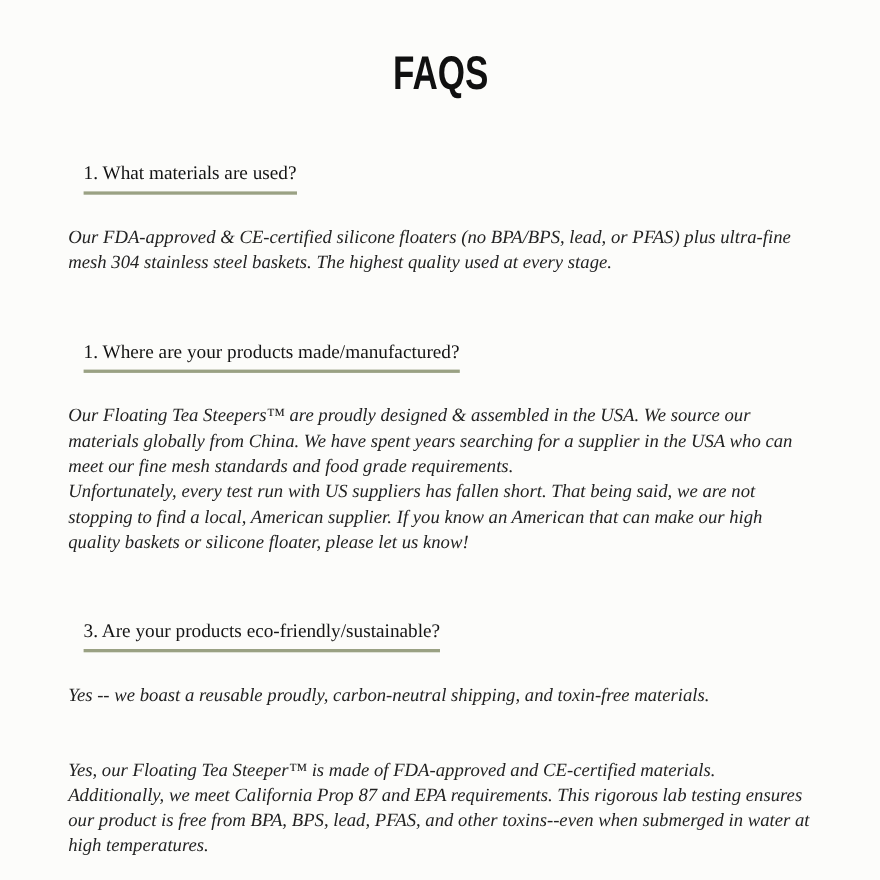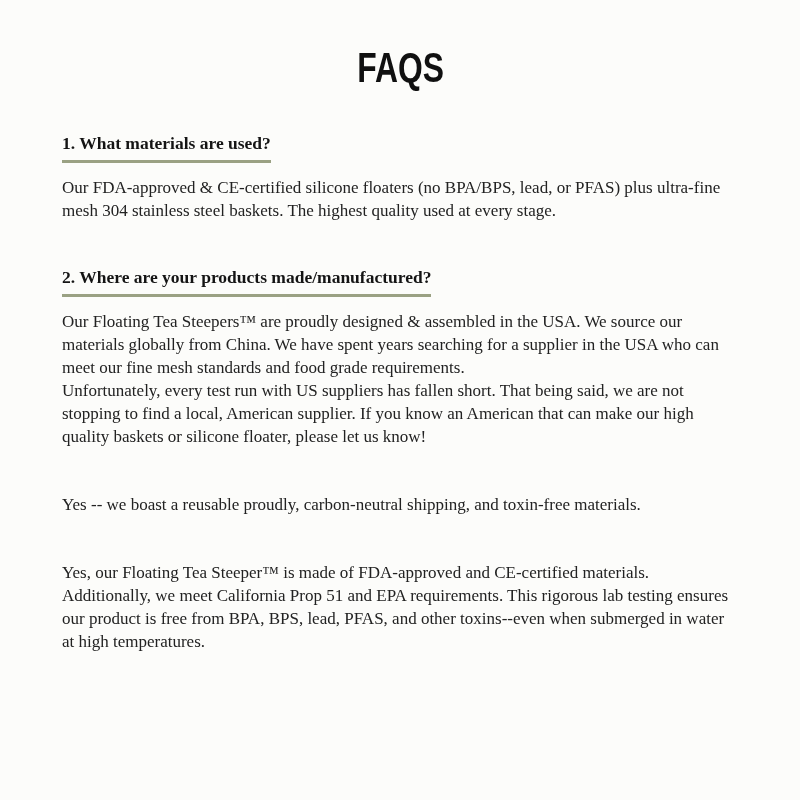--- a/index.html
+++ b/index.html
@@ -33,60 +33,62 @@
     transform: scaleX(0.74);
     transform-origin: center;
     margin: 0;
   }
   .faq-item {
     margin-bottom: 45px;
   }
   .faq-question {
     display: inline-block;
     font-size: 17.5px;
-    font-weight: 700;
+    font-weight: 400;
     color: #141414;
     line-height: 1.25;
-    margin: 0;
+    margin: 14px;
     padding-bottom: 5px;
     border-bottom: 3px solid #9aa183;
   }
   .faq-answer {
     margin: 13px 0 0 0;
     font-size: 17px;
     line-height: 23px;
     color: #222222;
     max-width: 678px;
     white-space: pre-line;
+    font-style: italic;
   }
 </style>
 </head>
 <body>
 
 <div class="page">
 
   <div class="title-wrap">
     <h1 class="page-title">FAQS</h1>
   </div>
 
   <div>
 
     <article class="faq-item">
       <h2 class="faq-question">1. What materials are used?</h2>
       <p class="faq-answer">Our FDA-approved &amp; CE-certified silicone floaters (no BPA/BPS, lead, or PFAS) plus ultra-fine mesh 304 stainless steel baskets. The highest quality used at every stage.</p>
     </article>
 
     <article class="faq-item">
-      <h2 class="faq-question">2. Where are your products made/manufactured?</h2>
+      <h2 class="faq-question">1. Where are your products made/manufactured?</h2>
       <p class="faq-answer">Our Floating Tea Steepers™ are proudly designed &amp; assembled in the USA. We source our materials globally from China. We have spent years searching for a supplier in the USA who can meet our fine mesh standards and food grade requirements.
 Unfortunately, every test run with US suppliers has fallen short. That being said, we are not stopping to find a local, American supplier. If you know an American that can make our high quality baskets or silicone floater, please let us know!</p>
     </article>
 
     <article class="faq-item">
+      <h2 class="faq-question">3. Are your products eco-friendly/sustainable?</h2>
       <p class="faq-answer">Yes -- we boast a reusable proudly, carbon-neutral shipping, and toxin-free materials.</p>
     </article>
 
     <article class="faq-item">
-      <p class="faq-answer">Yes, our Floating Tea Steeper™ is made of FDA-approved and CE-certified materials. Additionally, we meet California Prop 51 and EPA requirements. This rigorous lab testing ensures our product is free from BPA, BPS, lead, PFAS, and other toxins--even when submerged in water at high temperatures.</p>
+      <p class="faq-answer">Yes, our Floating Tea Steeper™ is made of FDA-approved and CE-certified materials. Additionally, we meet California Prop 87 and EPA requirements. This rigorous lab testing ensures our product is free from BPA, BPS, lead, PFAS, and other toxins--even when submerged in water at high temperatures.</p>
     </article>
 
   </div>
 </div>
 
 </body></html>

